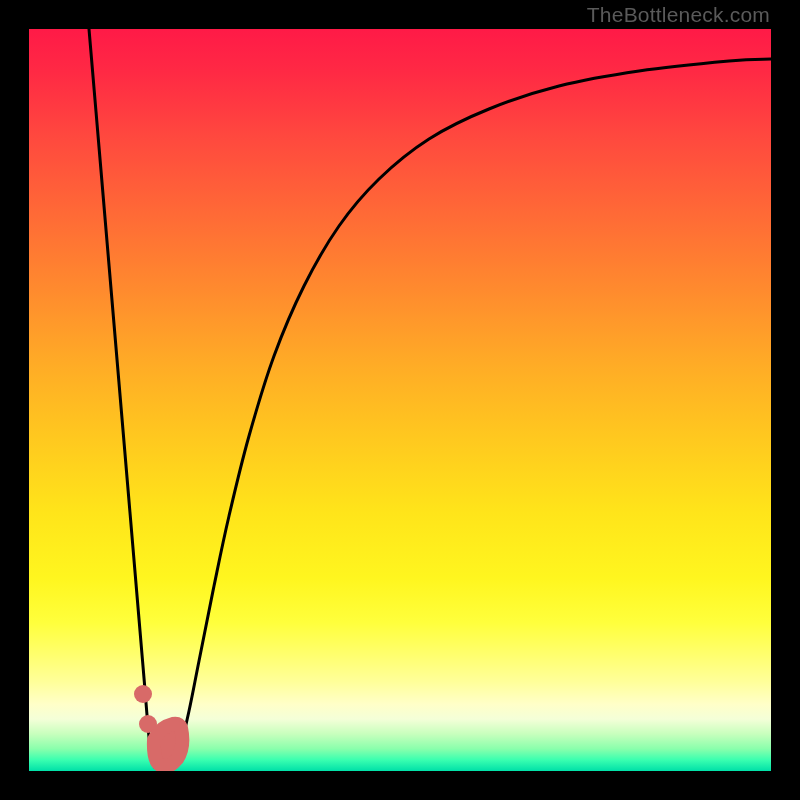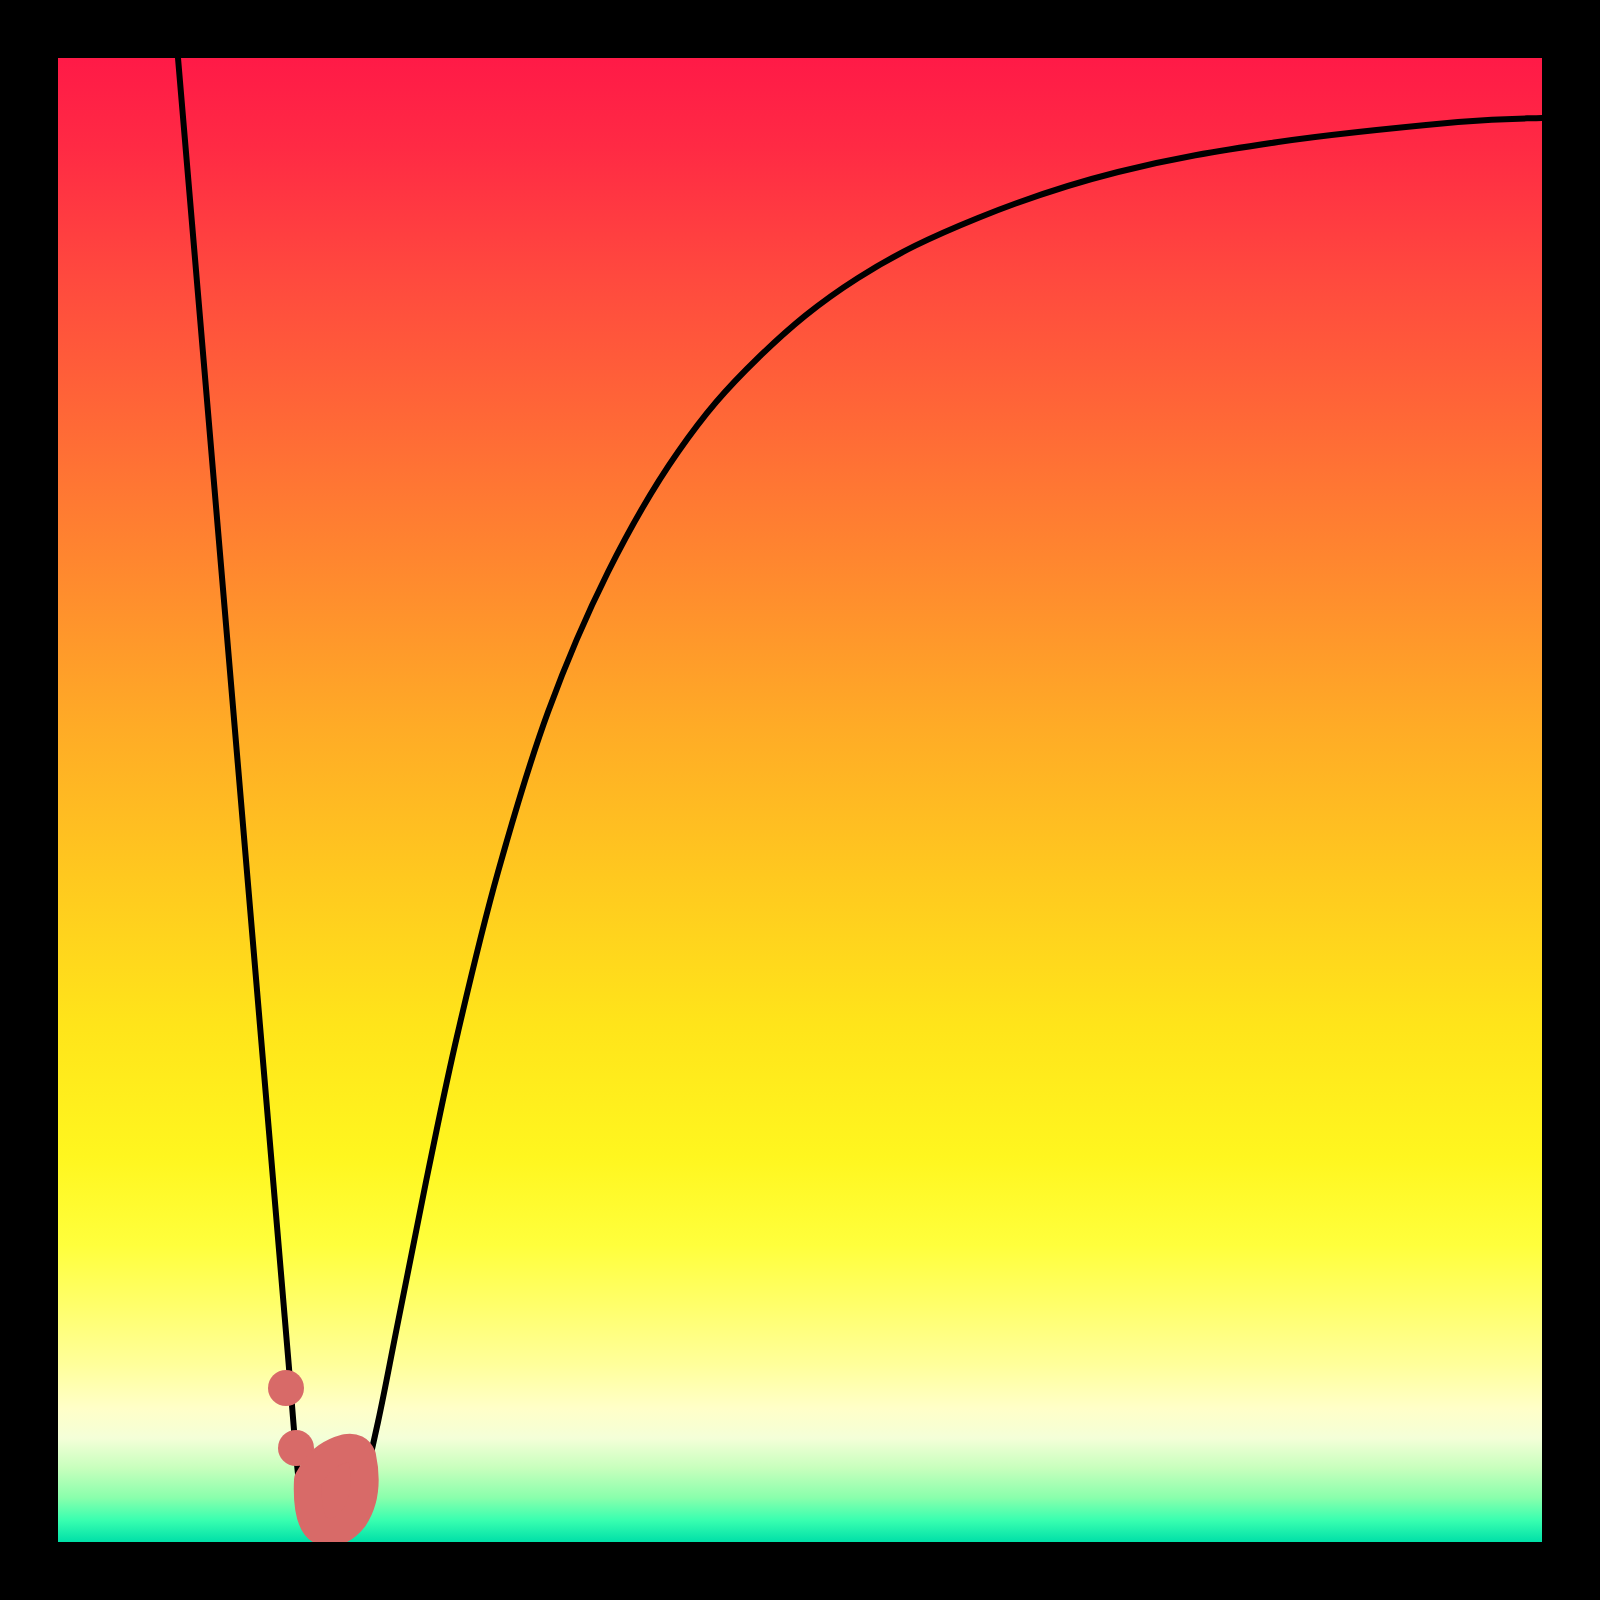--- a/index.html
+++ b/index.html
@@ -64,20 +64,21 @@
   }
   svg {
     position: absolute;
     inset: 0;
   }
 </style>
 </head>
 <body>
 
 <div class="frame">
+  <div class="watermark">TheBottleneck.com</div>
   <div class="plot">
     <div class="gradient"></div>
     <svg id="chart-svg" viewBox="0 0 742 742" preserveAspectRatio="none">
         <path d="M 60 0 C 61.8 21.2, 66.4 75.5, 70 118 C 73.6 160.5, 76.4 193.5, 80 236 C 83.6 278.5, 86.4 311.5, 90 354 C 93.6 396.5, 96.4 429.5, 100 472 C 103.6 514.5, 107.3 558.1, 110 590 C 112.7 621.9, 113.2 627.8, 115 649 C 116.8 670.2, 118.4 693.1, 120 708 C 121.6 722.9, 122.9 726.6, 124 732 C 125.1 737.4, 125.6 736.9, 126 738 C 126.4 739.1, 125.3 737.6, 126 738 C 126.7 738.4, 128.4 739.5, 130 740 C 131.6 740.5, 133.2 741.0, 135 741 C 136.8 741.0, 138.2 740.5, 140 740 C 141.8 739.5, 144.1 738.4, 145 738 C 145.9 737.6, 144.1 740.5, 145 738 C 145.9 735.5, 147.3 734.1, 150 724 C 152.7 713.9, 156.4 698.6, 160 682 C 163.6 665.4, 165.5 654.5, 170 632 C 174.5 609.5, 179.6 583.1, 185 557 C 190.4 530.9, 193.7 514.0, 200 487 C 206.3 460.0, 211.9 435.8, 220 407 C 228.1 378.2, 235.1 354.0, 245 327 C 254.9 300.0, 263.3 280.4, 275 257 C 286.7 233.6, 296.5 216.3, 310 197 C 323.5 177.7, 333.8 165.7, 350 150 C 366.2 134.3, 380.2 122.6, 400 110 C 419.8 97.4, 436.6 89.5, 460 80 C 483.4 70.5, 503.0 63.8, 530 57 C 557.0 50.2, 579.4 46.5, 610 42 C 640.6 37.5, 676.2 34.2, 700 32 C 723.8 29.8, 734.4 30.4, 742 30" fill="none" stroke="#000000" stroke-width="3" stroke-linecap="round" stroke-linejoin="round"></path>
         <circle cx="114" cy="665" r="9" fill="#d86a68"></circle>
         <circle cx="119" cy="695" r="9" fill="#d86a68"></circle>
         <path d="M125,711.0 Q124,732.0 131,736.0 Q140,740.0 148,730.0 Q156,718.0 152,699.0 Q150,694.0 144,695.0 Q133,698.0 128,706.0 Z" fill="#d86a68" stroke="#d86a68" stroke-width="14" stroke-linejoin="round" stroke-linecap="round"></path>
       </svg>
   </div>
 </div>

